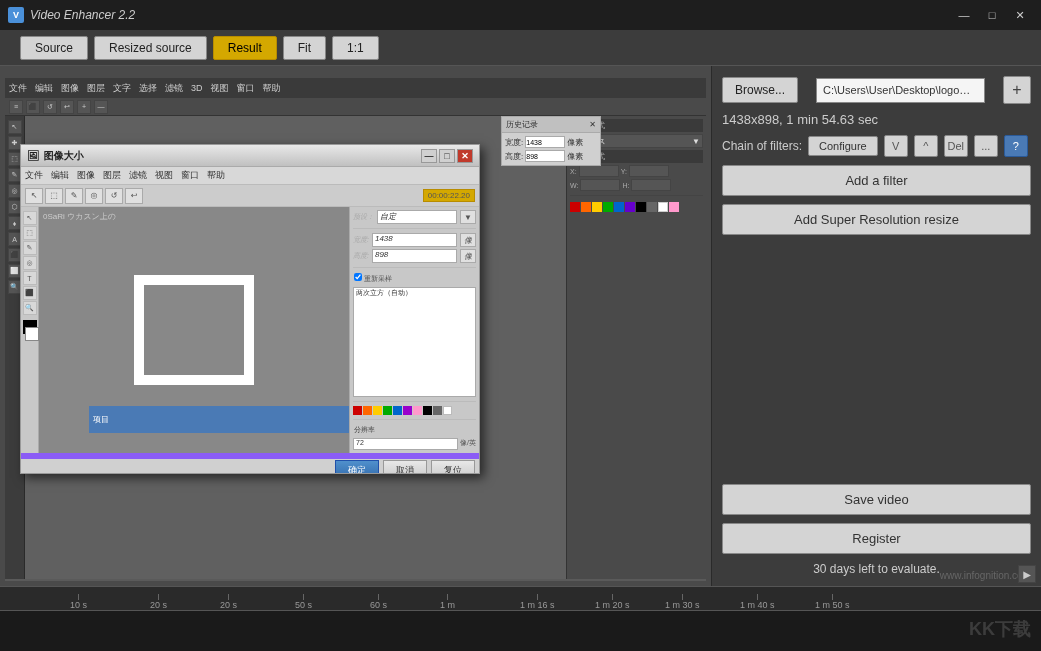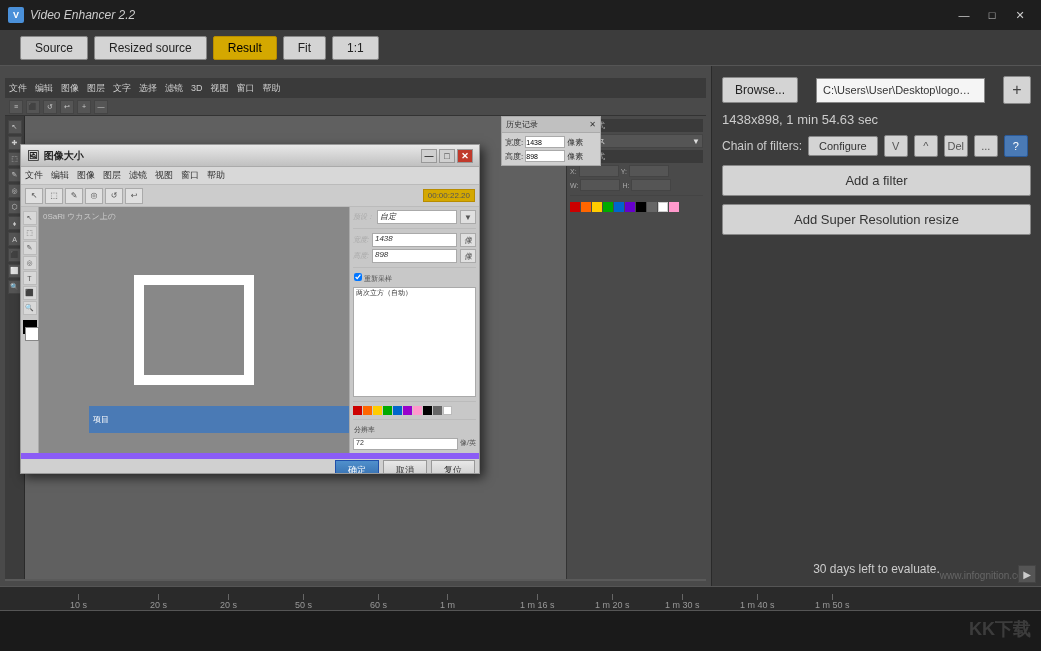--- a/index.html
+++ b/index.html
@@ -907,21 +907,23 @@
         <div class="chain-icon-btn">Del</div>
         <div class="chain-icon-btn">...</div>
         <div class="chain-icon-btn help">?</div>
       </div>
 
       <button class="action-btn">Add a filter</button>
       <button class="action-btn">Add Super Resolution resize</button>
 
       <div style="flex:1;"></div>
 
-
+      <button class="action-btn">Save video</button>
+
+      <button class="action-btn">Register</button>
 
       <div class="trial-text">30 days left to evaluate.</div>
     </div>
   </div>
 
   <div id="timeline">
     <div class="timeline-scale">
       <div class="timeline-marker" style="left:70px;">
         <div class="tick"></div>
         <span>10 s</span>

